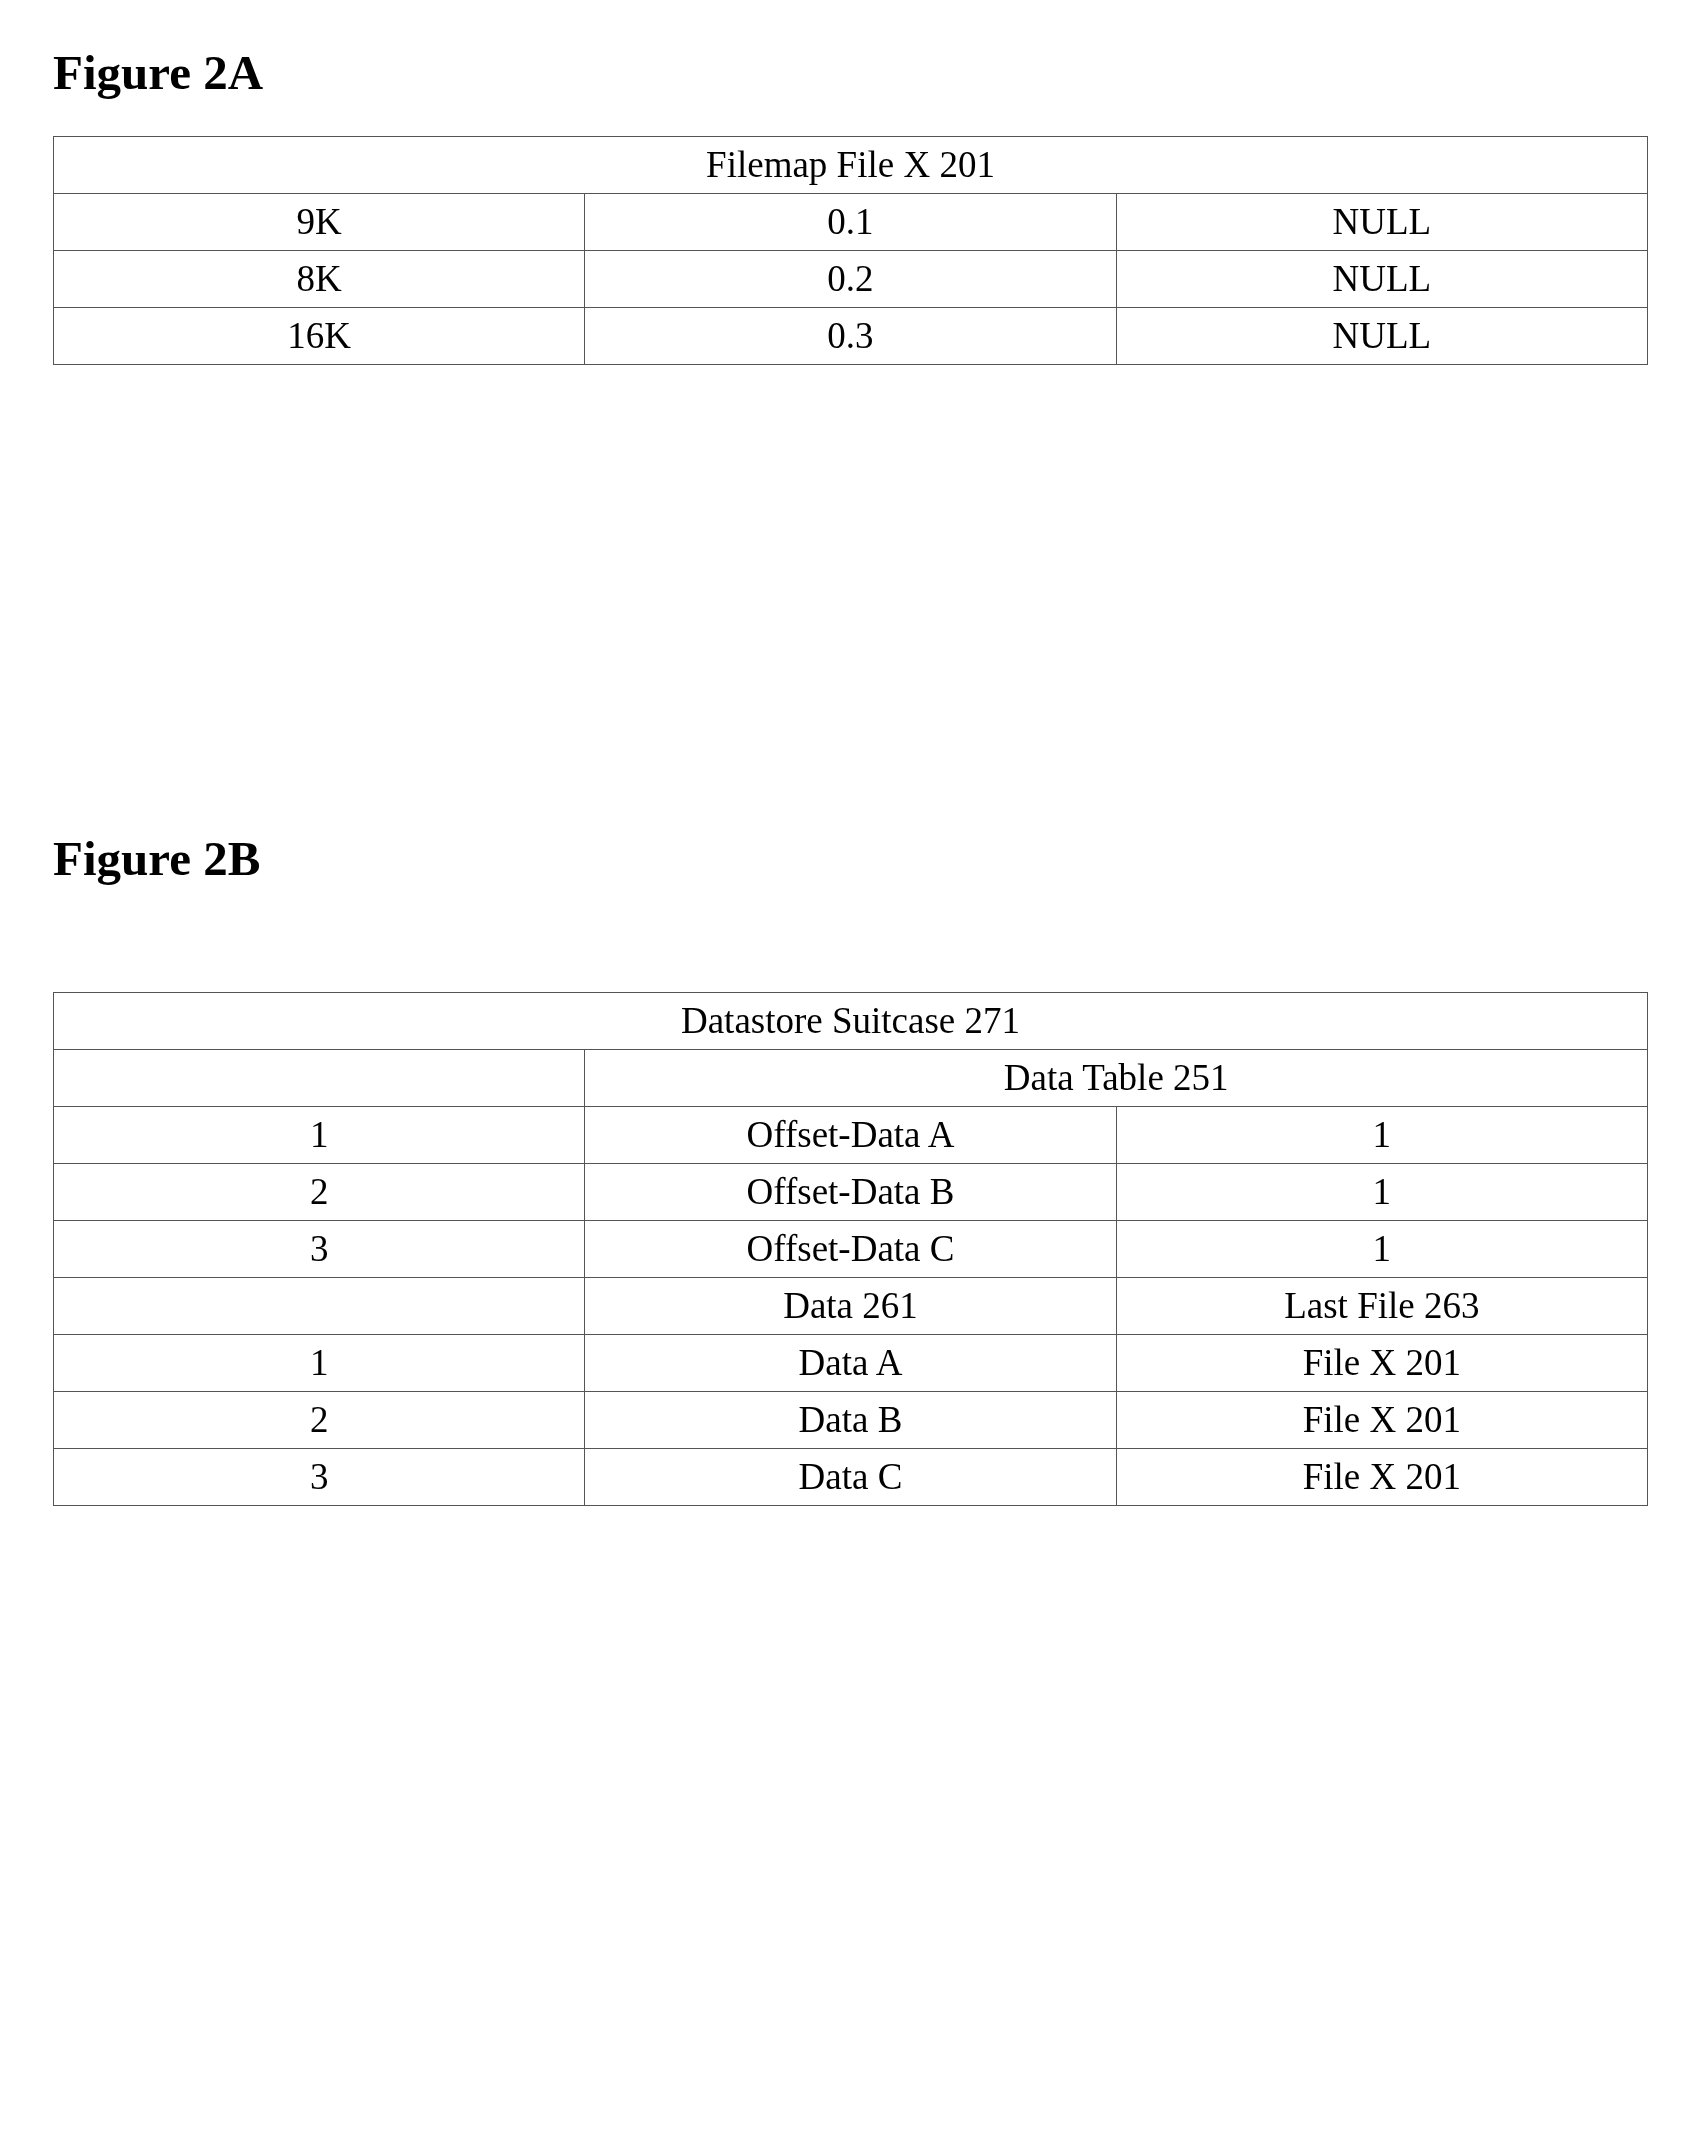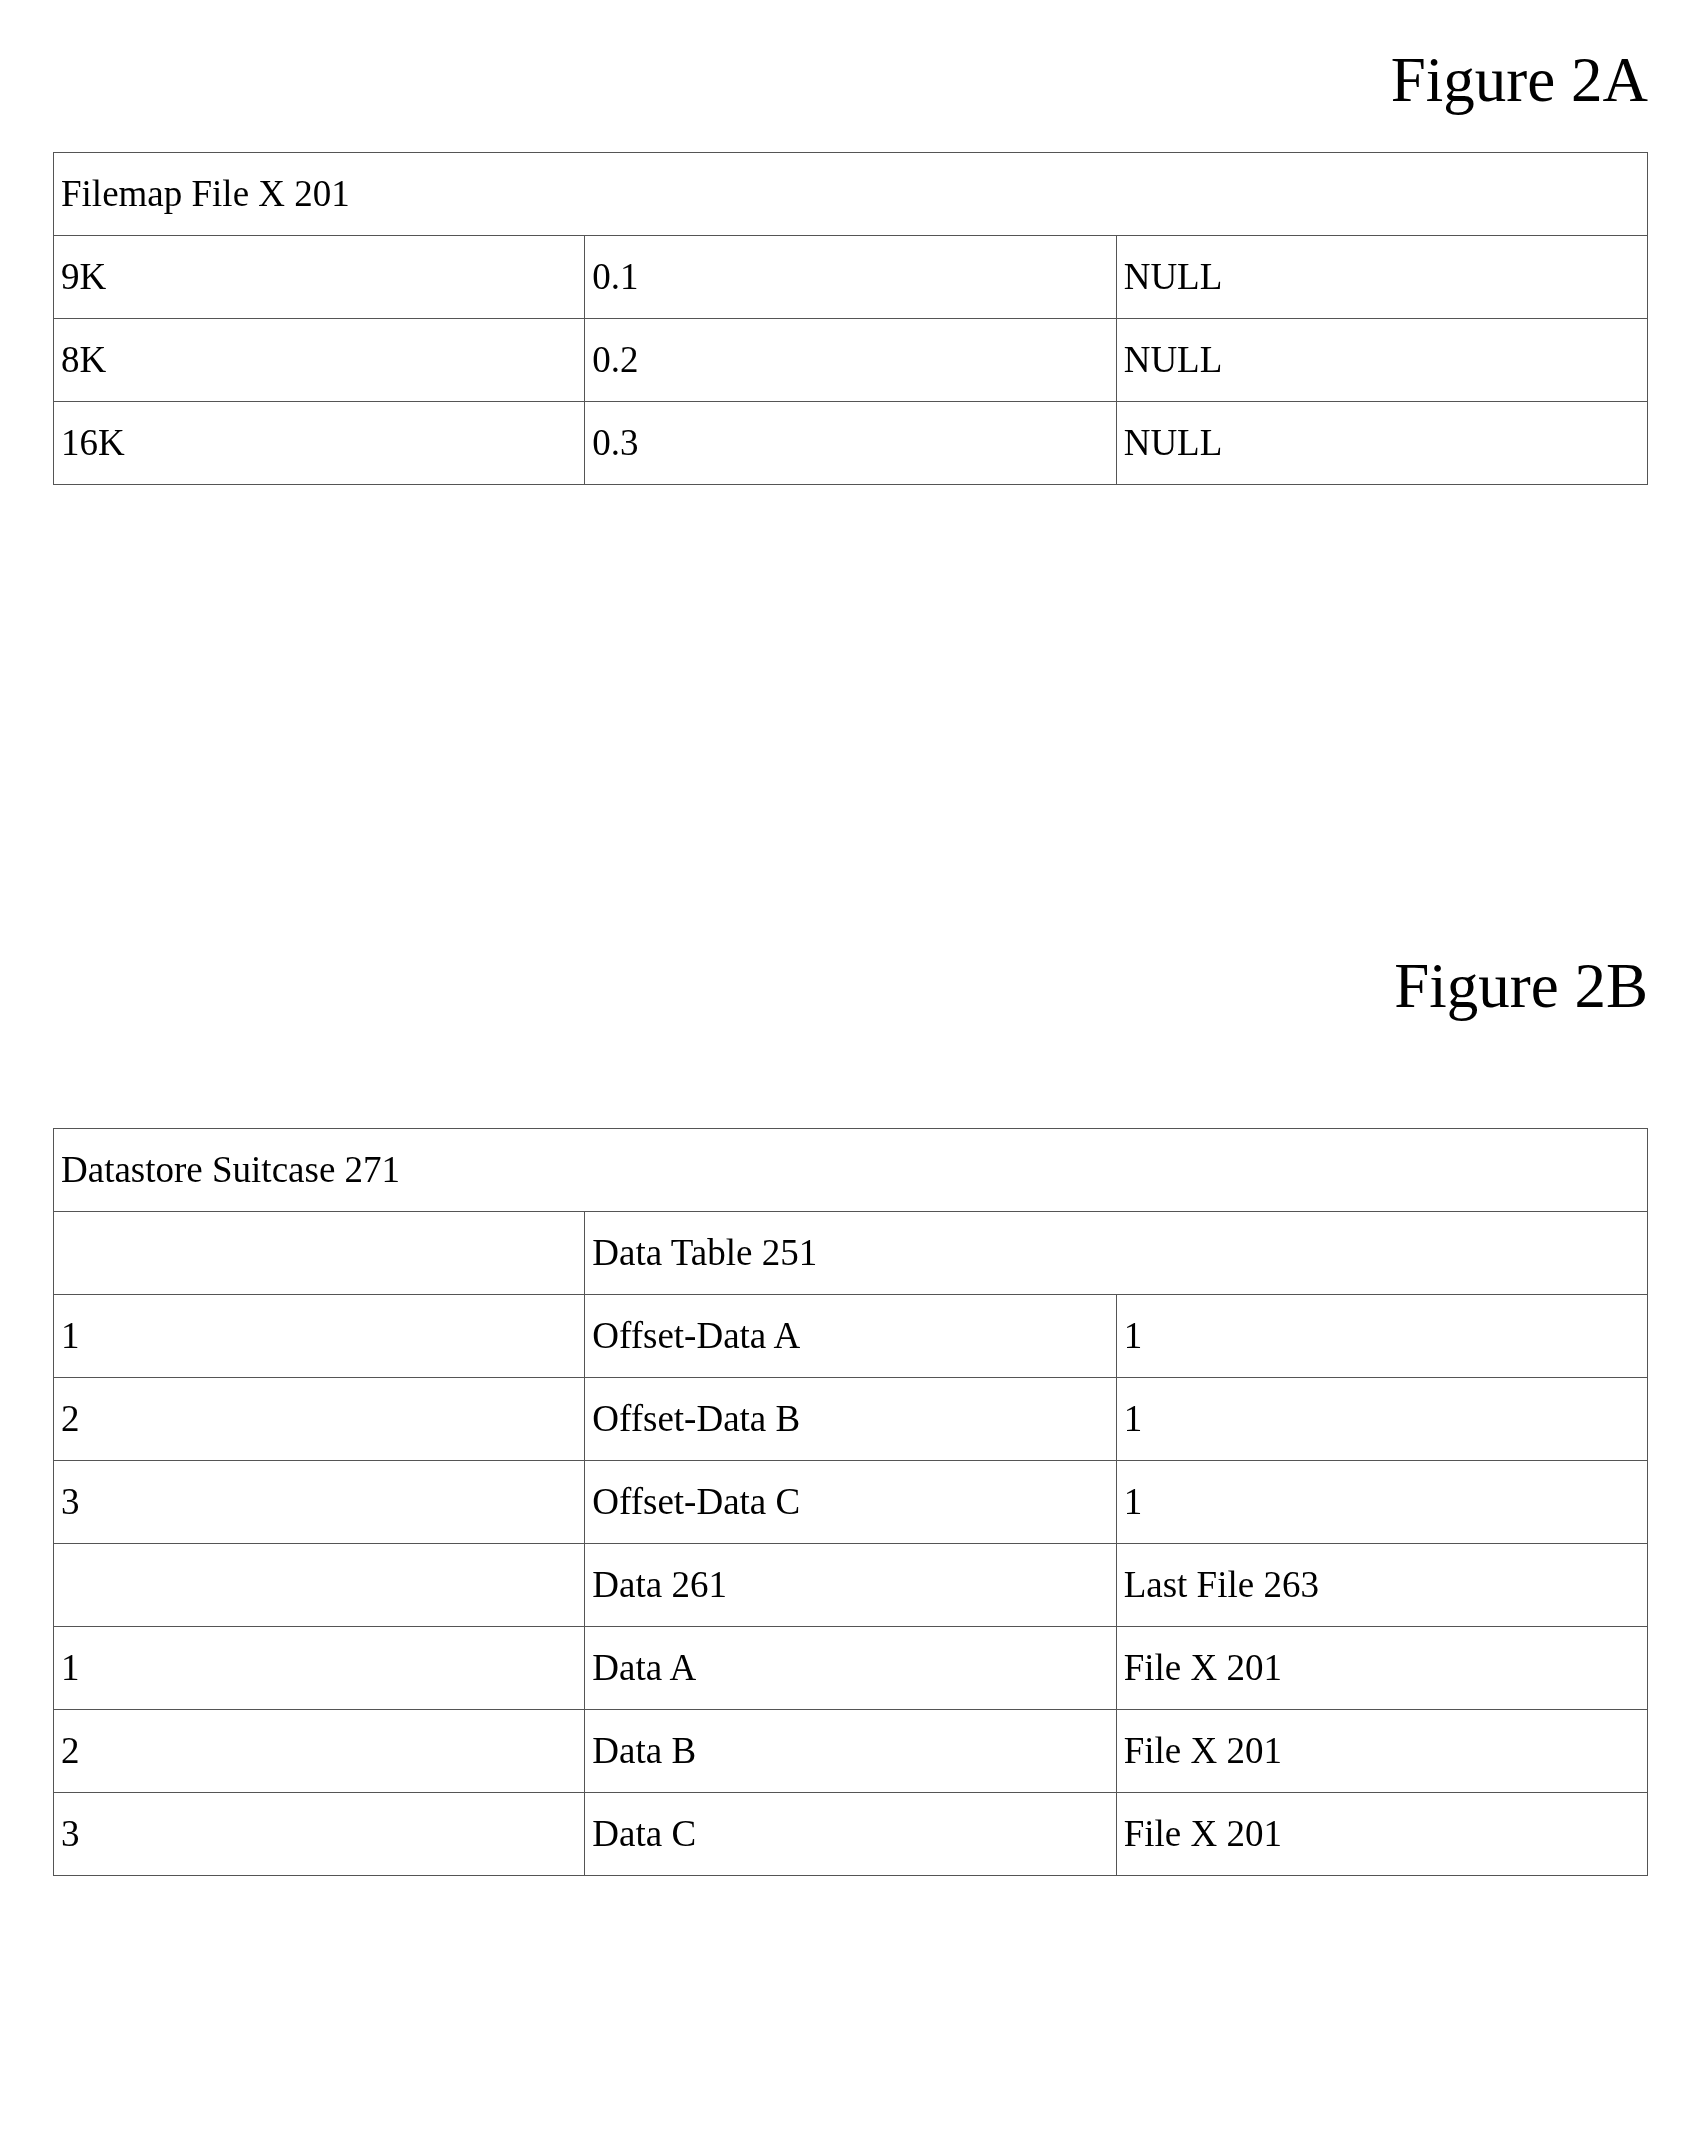--- a/index.html
+++ b/index.html
@@ -6,34 +6,34 @@
     font-family: "Times New Roman", Times, serif;
     font-size: 33px;
     color: #000;
     background: #fff;
     margin: 0;
     padding: 35px 53px;
     width: 1701px;
     box-sizing: border-box;
   }
   h1.fig-title {
-    font-weight: normal;
-    font-size: 63px;
-    text-align: right;
+    font-weight: bold;
+    font-size: 49px;
+    text-align: left;
     margin: 8.8px 0 35px 0;
   }
   table {
     border-collapse: collapse;
     width: 100%;
     table-layout: fixed;
   }
   td {
     border: 0.9px solid #555;
-    padding: 13px 7px;
-    text-align: left;
+    padding: 0 7px;
+    text-align: center;
     height: 56px;
     vertical-align: middle;
     font-size: 37px;
   }
   .spacer {
     height: 456px;
   }
   .spacer2 {
     height: 70px;
   }

